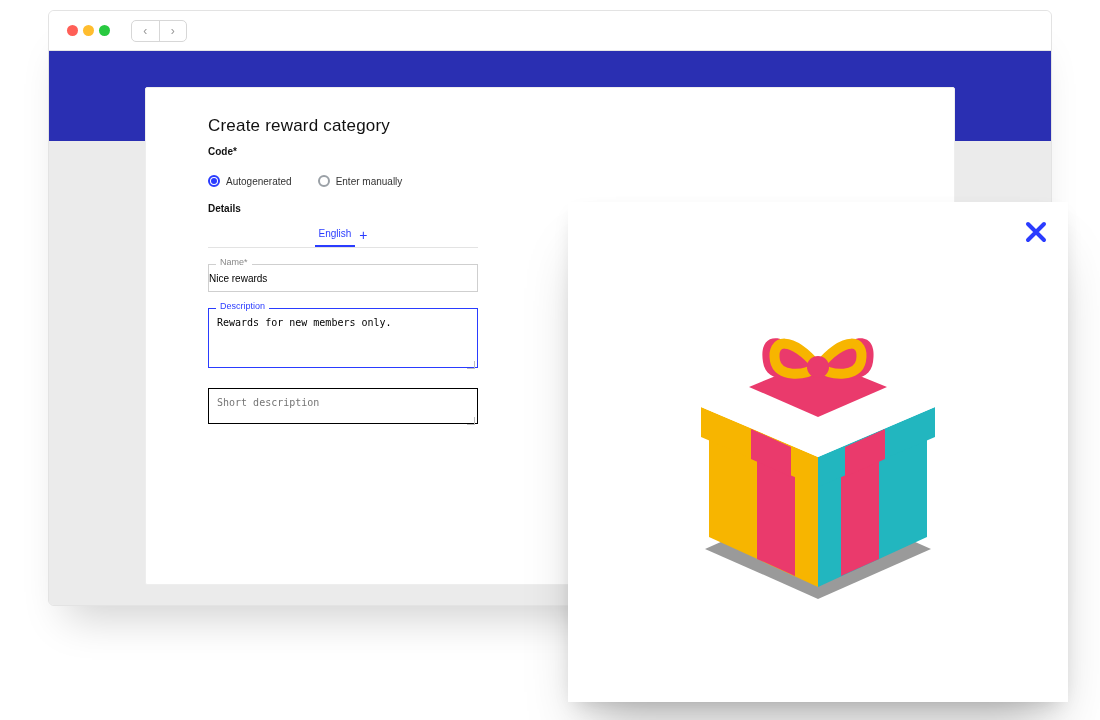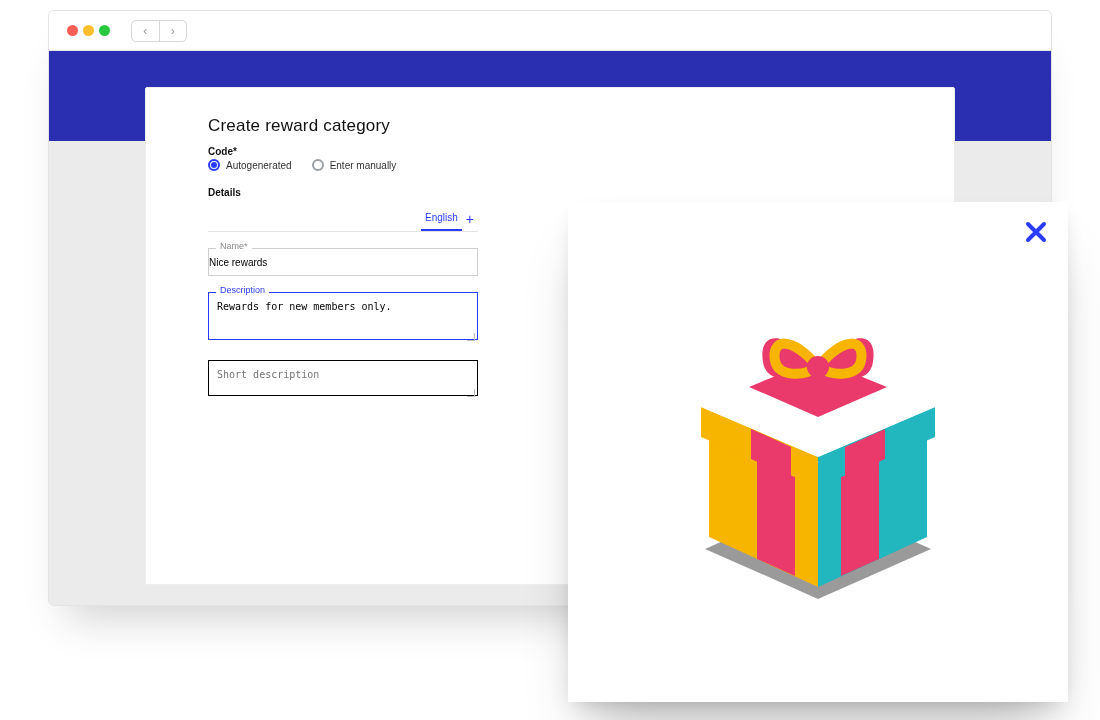--- a/index.html
+++ b/index.html
@@ -26,36 +26,36 @@
   .bluebar { position:absolute; left:0; top:0; right:0; height:90px; background:#2a2fb2; }
 
   .card {
     position:absolute; left:96px; top:36px; width:810px; height:498px;
     background:#fff; border:1px solid #eee; border-radius:2px;
     box-shadow: 0 0 0 rgba(0,0,0,0);
   }
   .card-inner { position:absolute; left:62px; top:28px; width:460px; }
   .title { font-size:17px; font-weight:500; color:#111; margin-bottom:10px; letter-spacing:.2px; }
   .lbl { font-size:10px; font-weight:600; color:#111; }
-  .radio-row { display:flex; gap:20px; align-items:center; margin-top:2px; margin-bottom:16px;text-align:right; }
+  .radio-row { display:flex; gap:26px; align-items:center; margin-top:18px; margin-bottom:16px;text-align:right; }
   .radio { display:flex; align-items:center; gap:6px; font-size:10px; color:#333; cursor:pointer; }
   .rdisc { width:12px; height:12px; border-radius:50%; border:2px solid #2a3cff; display:inline-flex; align-items:center; justify-content:center; }
   .rdisc.on::after { content:""; width:6px; height:6px; border-radius:50%; background:#2a3cff; }
   .rdisc.off { border-color:#9aa0a6; }
-  .tabs { margin-top:8px; display:flex; align-items:center; justify-content:flex-end; border-bottom:1px solid #e3e3e3; width:270px; }
+  .tabs { margin-top:8px; display:flex; align-items:center; justify-content:center; border-bottom:1px solid #e3e3e3; width:270px; }
   .tab { font-size:10px; color:#2a3cff; padding:6px 4px 6px 4px; border-bottom:2px solid #2a3cff; cursor:pointer; }
   .plus { color:#2a3cff; font-size:14px; cursor:pointer; padding:2px 4px; }
 
   .field { position:relative; width:270px; margin-top:16px; }
   .float-label { position:absolute; top:-7px; left:8px; background:#fff; padding:0 4px; font-size:9px; color:#888; }
   .float-label.req { color:#888; }
   .float-label.active { color:#2a3cff; }
   .inp { width:100%; height:28px; border:1px solid #cfcfcf; font-size:10px; padding:6px 0; background:#fff; }
   .inp::placeholder { color:#9a9a9a; }
-  .ta { width:100%; height:48px; border:1.5px solid #2a3cff; font-size:10px; padding:8px; outline:none; resize:none; }
+  .ta { width:100%; height:60px; border:1.5px solid #2a3cff; font-size:10px; padding:8px; outline:none; resize:none; }
   .ta.plain { border:1px solid #000000; height:36px; }
   .resize-grab { position:absolute; right:3px; bottom:3px; width:8px; height:8px; }
   .resize-grab::before, .resize-grab::after { content:""; position:absolute; right:0; bottom:0; border-bottom:1px solid #bdbdbd; border-right:1px solid #bdbdbd; }
   .resize-grab::before { width:7px; height:7px; }
   .resize-grab::after  { width:4px; height:4px; }
   .caret { position:absolute; right:10px; top:50%; transform:translateY(-50%); width:0; height:0; border-left:4px solid transparent; border-right:4px solid transparent; border-top:5px solid #555; }
 
   
   .headline { position:absolute; left:580px; top:90px; width:420px; font-size:28px; font-weight:700; color:#444; letter-spacing:.2px; }
 

